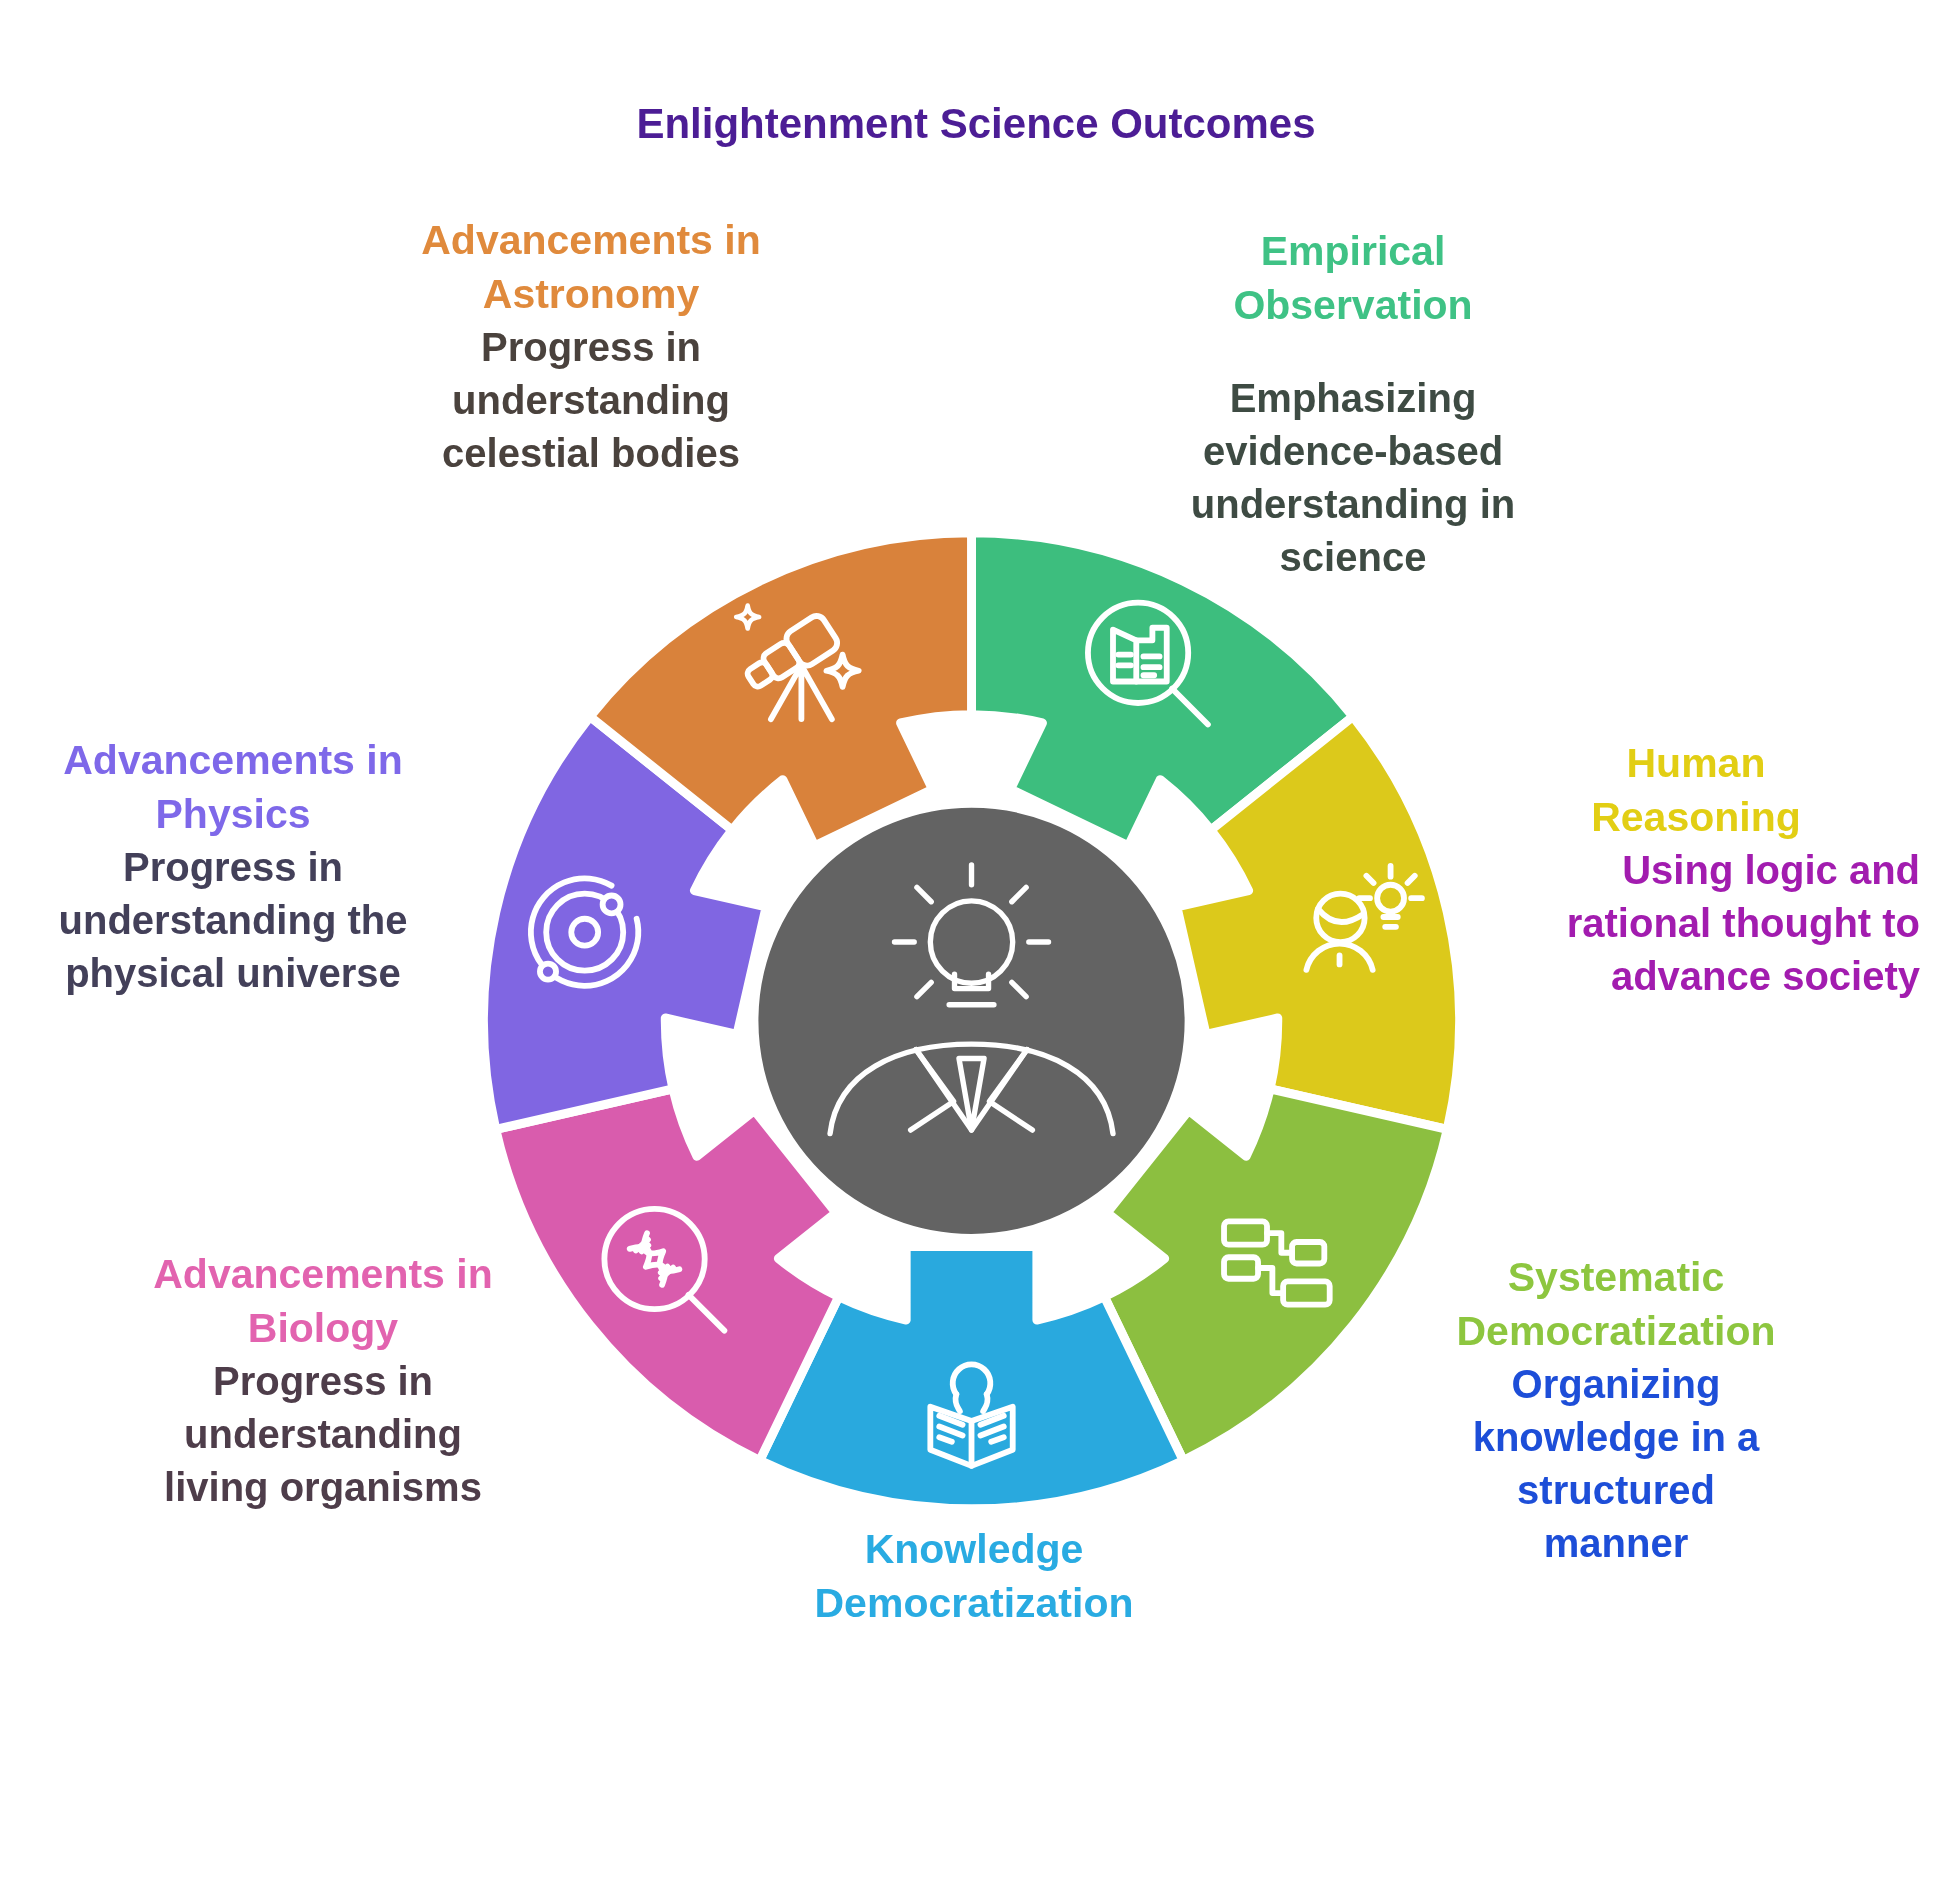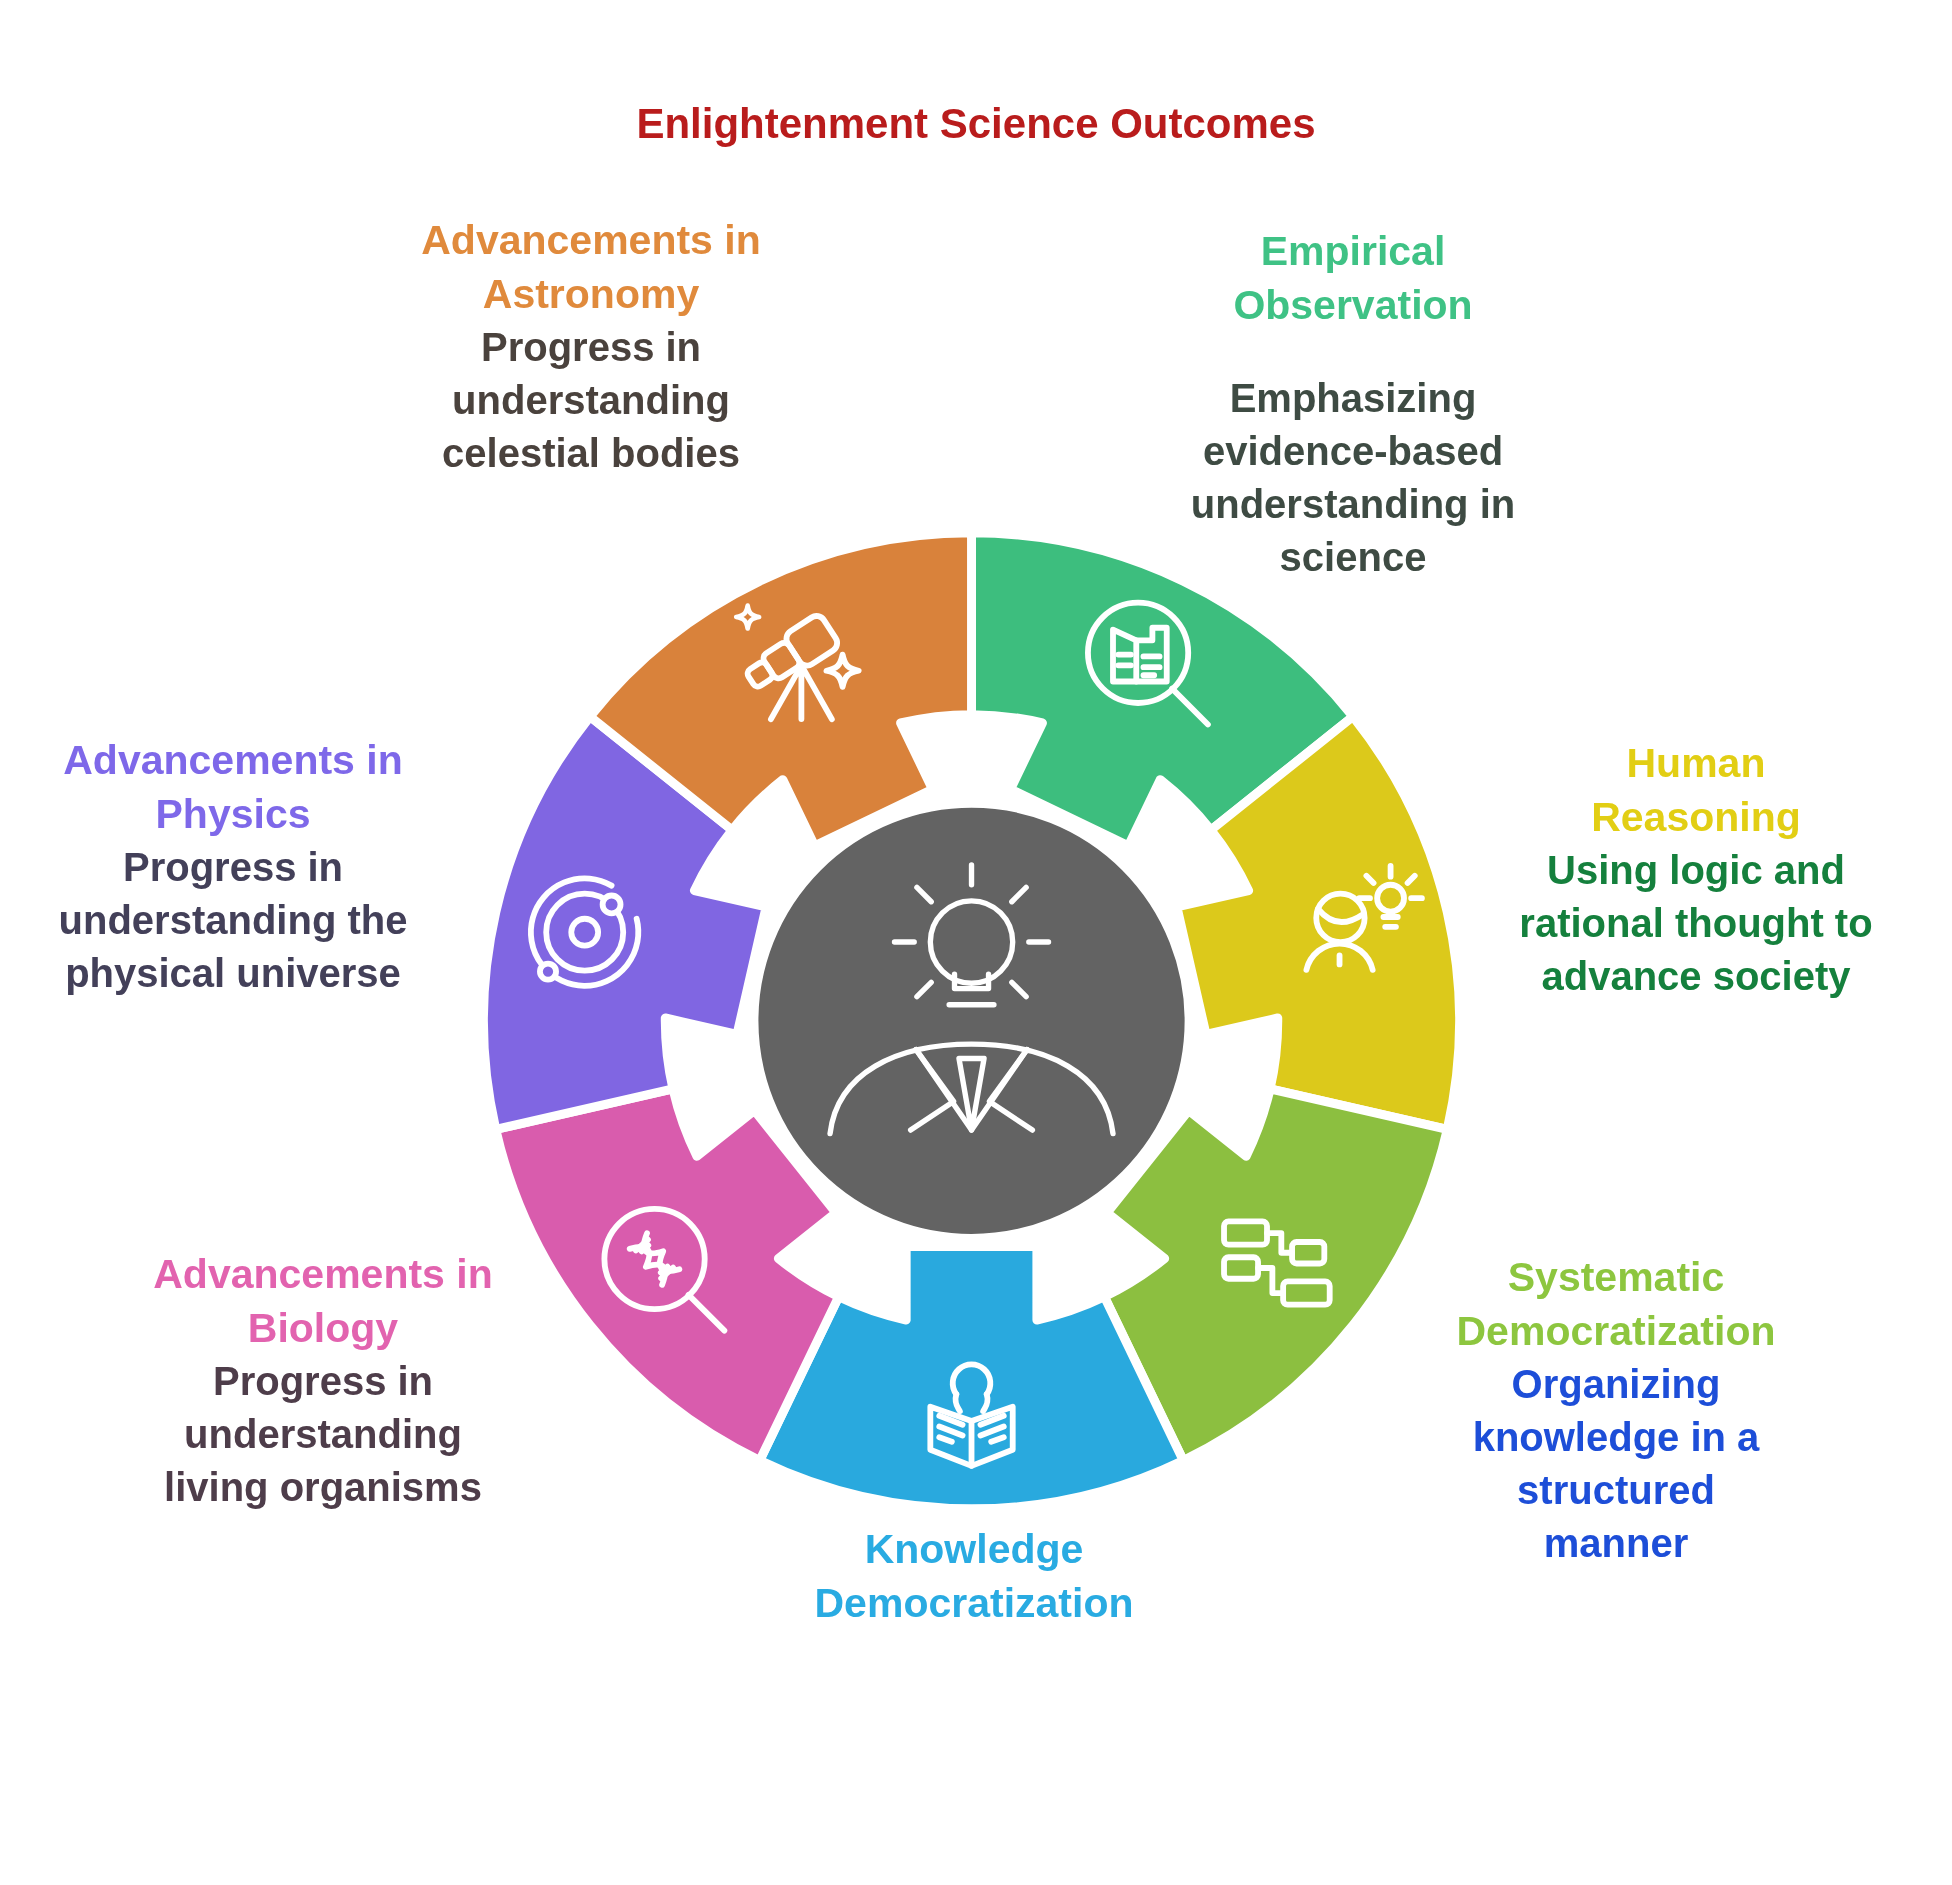--- a/index.html
+++ b/index.html
@@ -23,21 +23,21 @@
   .pos-1{left:1472px;top:736px;width:448px;}
   .pos-2{left:1410px;top:1250px;width:412px;}
   .pos-3{left:741px;top:1522px;width:466px;}
   .pos-4{left:99px;top:1247px;width:448px;}
   .pos-5{left:18px;top:733px;width:430px;}
   .pos-6{left:367px;top:213px;width:448px;}
 </style>
 </head>
 <body>
 
-<div class="title" style="color: #b91c1c;">Enlightenment Science Outcomes</div>
+<div class="title" style="color: #4c1d95;">Enlightenment Science Outcomes</div>
 
 <svg id="wheel" width="1952" height="1885" viewBox="0 0 2180 2105">
 
   <g id="segments">
       <path d="M 1085.0 595.0 A 545 545 0 0 1 1511.1 800.2 L 1352.4 926.8 A 342 342 0 0 0 1295.7 870.6 L 1260.1 944.6 L 1128.6 881.3 L 1164.2 807.3 A 342 342 0 0 0 1085.0 798.0 Z" fill="#3DBE7E" stroke="#ffffff" stroke-width="10" stroke-linejoin="round"></path>
       <path d="M 1511.1 800.2 A 545 545 0 0 1 1616.3 1261.3 L 1418.4 1216.1 A 342 342 0 0 0 1427.0 1136.8 L 1346.9 1155.1 L 1314.4 1012.8 L 1394.5 994.5 A 342 342 0 0 0 1352.4 926.8 Z" fill="#DCC91B" stroke="#ffffff" stroke-width="10" stroke-linejoin="round"></path>
       <path d="M 1616.3 1261.3 A 545 545 0 0 1 1321.5 1631.0 L 1233.4 1448.1 A 342 342 0 0 0 1300.7 1405.4 L 1236.5 1354.2 L 1327.5 1240.0 L 1391.7 1291.2 A 342 342 0 0 0 1418.4 1216.1 Z" fill="#8CBF40" stroke="#ffffff" stroke-width="10" stroke-linejoin="round"></path>
       <path d="M 1321.5 1631.0 A 545 545 0 0 1 848.5 1631.0 L 936.6 1448.1 A 342 342 0 0 0 1012.0 1474.1 L 1012.0 1392.0 L 1158.0 1392.0 L 1158.0 1474.1 A 342 342 0 0 0 1233.4 1448.1 Z" fill="#29A9DE" stroke="#ffffff" stroke-width="10" stroke-linejoin="round"></path>
       <path d="M 848.5 1631.0 A 545 545 0 0 1 553.7 1261.3 L 751.6 1216.1 A 342 342 0 0 0 778.3 1291.2 L 842.5 1240.0 L 933.5 1354.2 L 869.3 1405.4 A 342 342 0 0 0 936.6 1448.1 Z" fill="#D95CAD" stroke="#ffffff" stroke-width="10" stroke-linejoin="round"></path>
       <path d="M 553.7 1261.3 A 545 545 0 0 1 658.9 800.2 L 817.6 926.8 A 342 342 0 0 0 775.5 994.5 L 855.6 1012.8 L 823.1 1155.1 L 743.0 1136.8 A 342 342 0 0 0 751.6 1216.1 Z" fill="#8066E2" stroke="#ffffff" stroke-width="10" stroke-linejoin="round"></path>
@@ -136,21 +136,21 @@
   <div class="seg-heading" style="color: rgb(63, 194, 133);">Empirical
 Observation</div>
   <div class="seg-desc" style="color: rgb(62, 75, 67); margin-top: 40px;">Emphasizing
 evidence-based
 understanding in
 science</div>
 </div>
 <div class="seg-label pos-1">
   <div class="seg-heading" style="color: rgb(226, 206, 20);">Human
 Reasoning</div>
-  <div class="seg-desc" style="color: #15803d;">Using logic and
+  <div class="seg-desc" style="color: #a21caf; text-align: right;">Using logic and
 rational thought to
 advance society</div>
 </div>
 <div class="seg-label pos-2">
   <div class="seg-heading" style="color: rgb(141, 198, 63);">Systematic
 Democratization</div>
   <div class="seg-desc" style="color: #1d4ed8;">Organizing
 knowledge in a
 structured
 manner</div>

